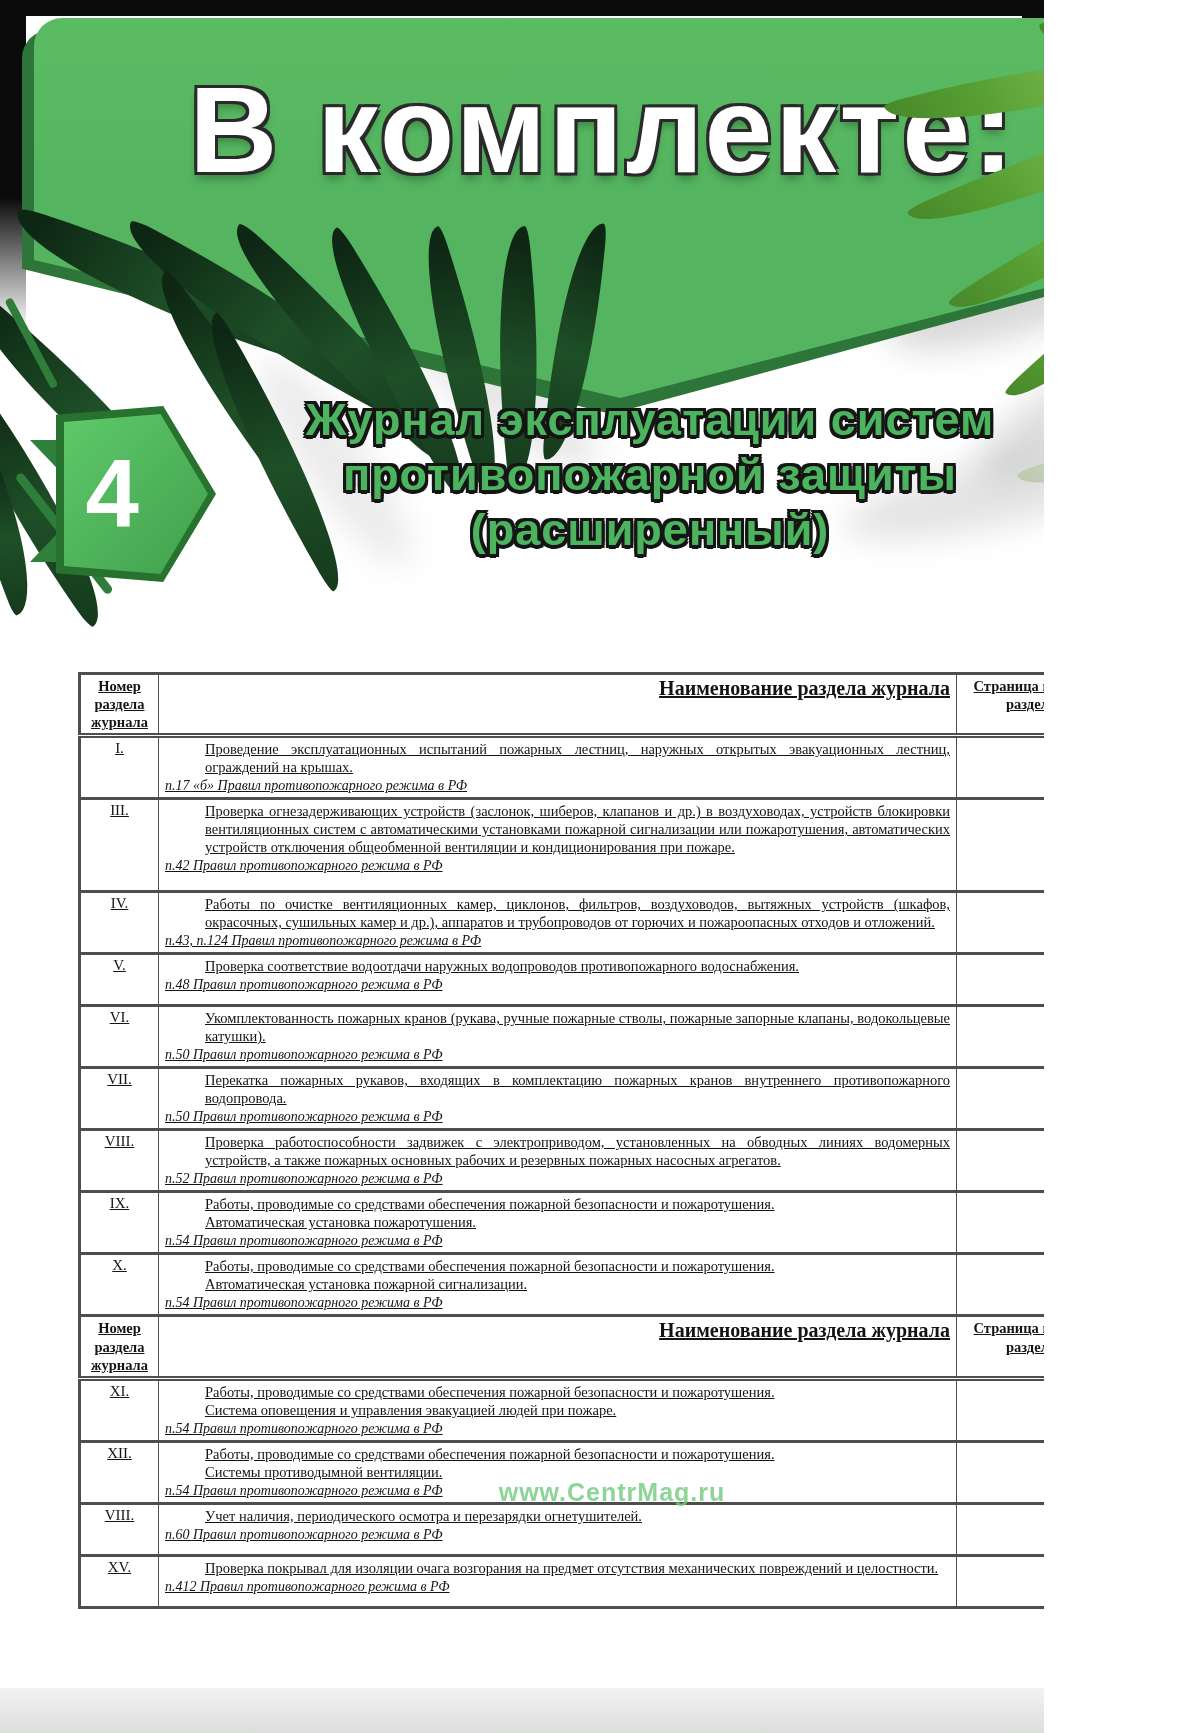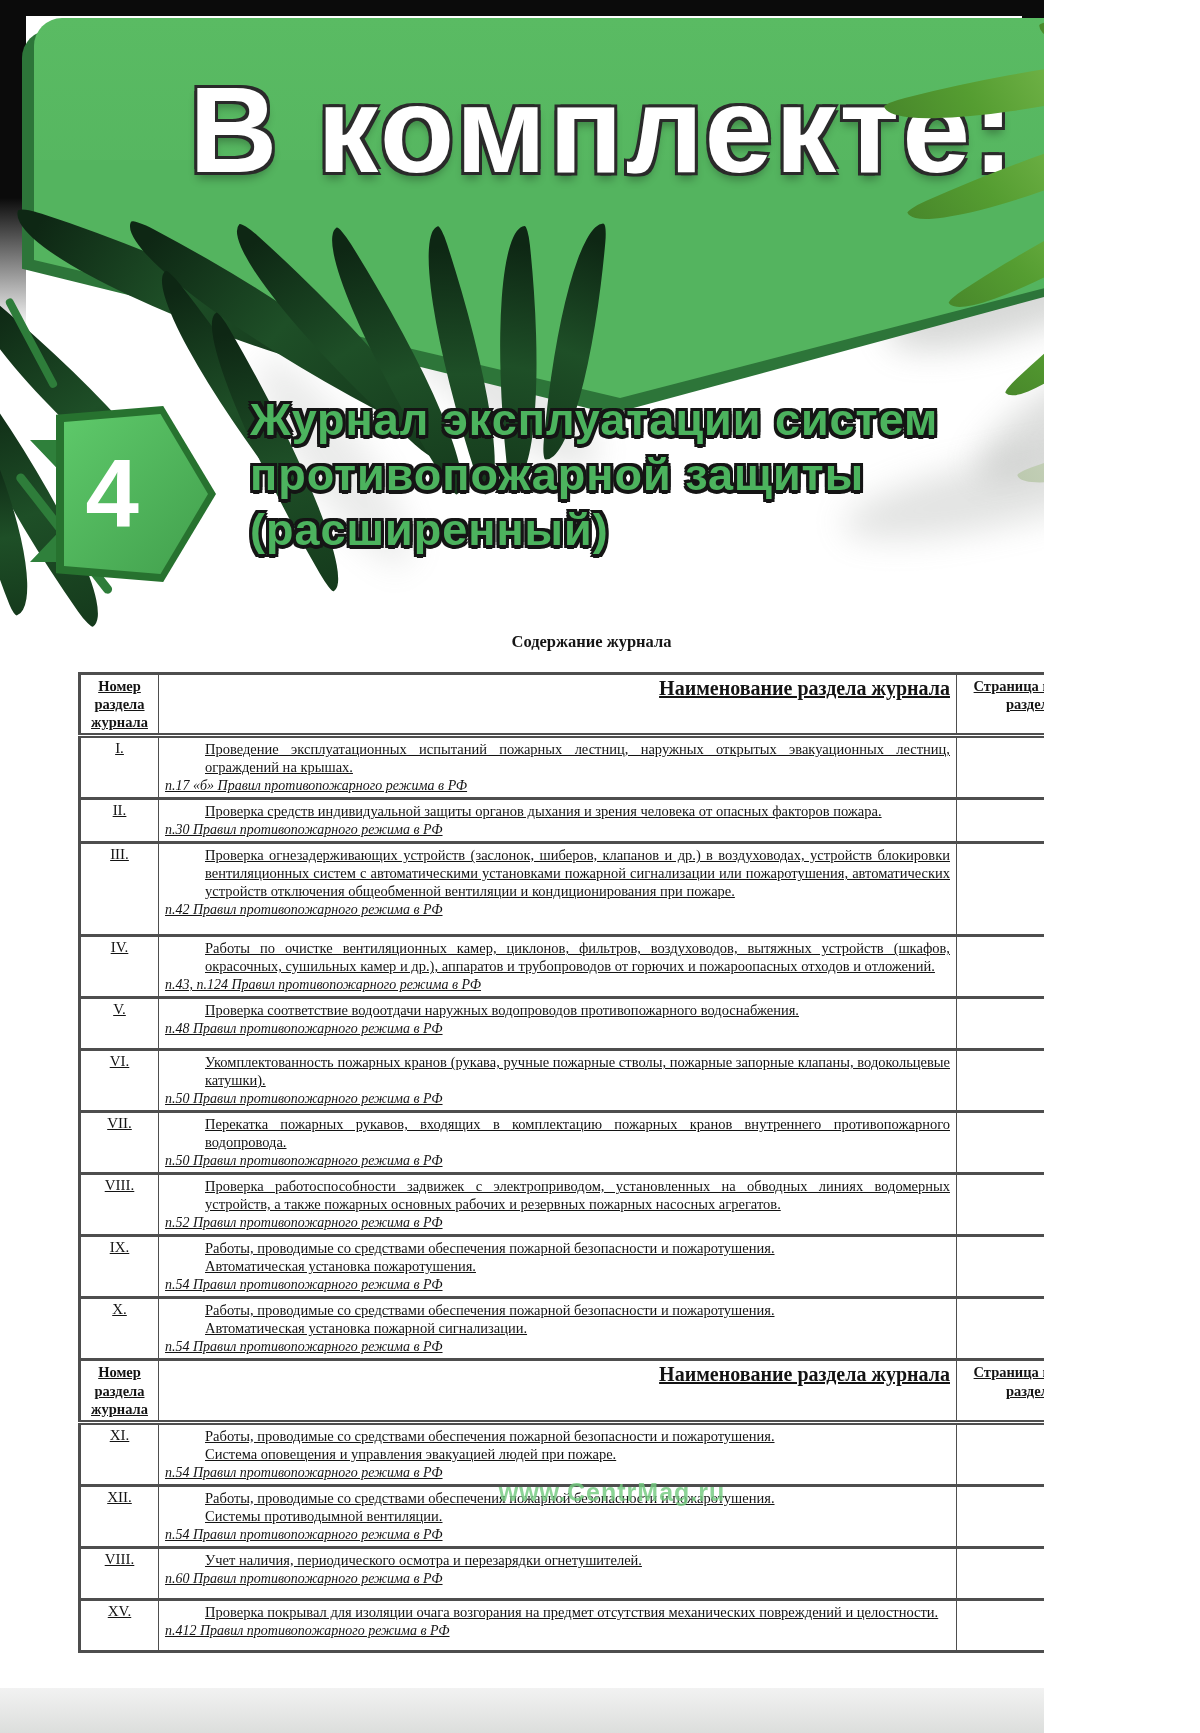--- a/index.html
+++ b/index.html
@@ -32,21 +32,21 @@
   
   .chevron{position:absolute;left:30px;top:440px;width:112px;height:122px;background:#2f803b;
     clip-path:polygon(0 0,40% 0,100% 50%,40% 100%,0 100%,52% 50%);z-index:5;}
   .badge{position:absolute;left:56px;top:406px;width:160px;height:176px;background:#27722f;
     clip-path:polygon(0 5%,67% 0,100% 50%,67% 100%,0 95%);z-index:6;}
   .badge-inner{position:absolute;left:8px;top:8px;right:8px;bottom:8px;background:linear-gradient(135deg,#5ec96a,#42a04d);
     clip-path:polygon(0 5%,67% 0,100% 50%,67% 100%,0 95%);display:flex;align-items:center;}
   .badge-num{width:67%;text-align:center;font-size:96px;font-weight:800;color:#ffffff;line-height:1;}
 
   
-  .item-title{position:absolute;left:250px;top:392px;width:800px;text-align:left;z-index:6;}
+  .item-title{position:absolute;left:250px;top:392px;width:800px;text-align:center;z-index:6;}
   .item-title div{font-size:45px;font-weight:800;letter-spacing:1px;line-height:55px;color:#4cb35e;
     text-shadow:-3px -3px 0 #151515,3px -3px 0 #151515,-3px 3px 0 #151515,3px 3px 0 #151515,-3px 0 0 #151515,3px 0 0 #151515,0 -3px 0 #151515,0 4px 0 #151515;}
 
   
   .doc{position:absolute;left:0;top:0;width:1200px;height:1733px;z-index:7;pointer-events:none;}
   .doc-title{position:absolute;left:78px;top:632px;width:1027px;text-align:center;
     font-family:"Liberation Serif",serif;font-size:16.5px;font-weight:bold;color:#151515;}
   table.toc{position:absolute;left:78px;top:672px;width:1027px;border-collapse:collapse;table-layout:fixed;
     font-family:"Liberation Serif",serif;color:#141414;background:transparent;text-decoration:underline;}
   table.toc{border:3px solid #4e4e4e;}
@@ -122,21 +122,20 @@
     </div>
   </div>
 
   <div class="item-title">
     <div>Журнал эксплуатации систем</div>
     <div>противопожарной защиты</div>
     <div>(расширенный)</div>
   </div>
 
   <div class="doc">
-    <div class="doc-title">Содержание журнала</div>
 
     <table class="toc">
       <colgroup>
           <col style="width:79px">
           <col style="width:798px">
           <col style="width:150px">
         </colgroup>
       <tbody>
           <tr class="head" style="height:60px">
         <th class="h1">Номер раздела журнала</th>
@@ -144,28 +143,20 @@
         <th class="h3">Страница начала раздела</th>
       </tr>
       <tr style="height:57px">
         <td class="c-num">I.</td>
         <td class="c-name">
               <div class="txt">Проведение эксплуатационных испытаний пожарных лестниц, наружных открытых эвакуационных лестниц, ограждений на крышах.</div>
               <div class="ref">п.17 «б» Правил противопожарного режима в РФ</div>
             </td>
         <td class="c-page"></td>
       </tr>
-      <tr style="height:44px">
-        <td class="c-num">II.</td>
-        <td class="c-name">
-              <div class="txt">Проверка средств индивидуальной защиты органов дыхания и зрения человека от опасных факторов пожара.</div>
-              <div class="ref">п.30 Правил противопожарного режима в РФ</div>
-            </td>
-        <td class="c-page"></td>
-      </tr>
       <tr style="height:93px">
         <td class="c-num">III.</td>
         <td class="c-name">
               <div class="txt">Проверка огнезадерживающих устройств (заслонок, шиберов, клапанов и др.) в воздуховодах, устройств блокировки вентиляционных систем с автоматическими установками пожарной сигнализации или пожаротушения, автоматических устройств отключения общеобменной вентиляции и кондиционирования при пожаре.</div>
               <div class="ref">п.42 Правил противопожарного режима в РФ</div>
             </td>
         <td class="c-page"></td>
       </tr>
       <tr style="height:60px">
         <td class="c-num">IV.</td>

